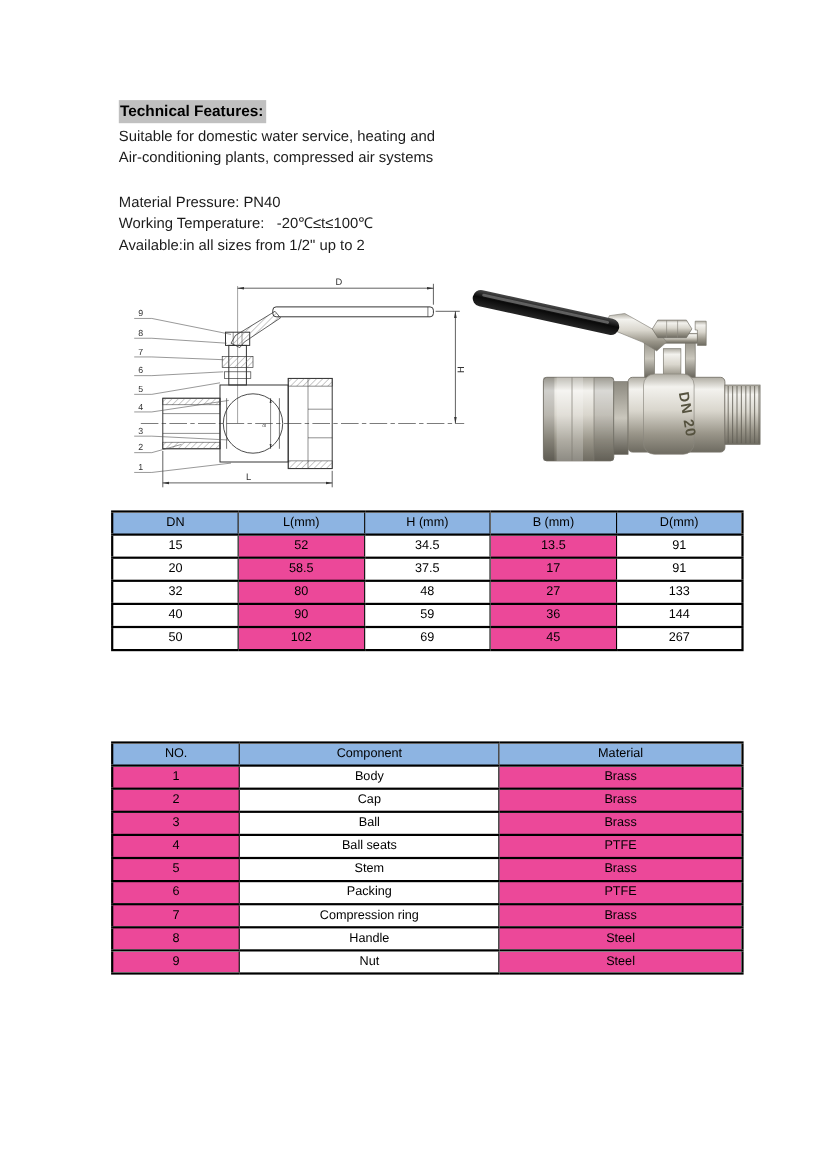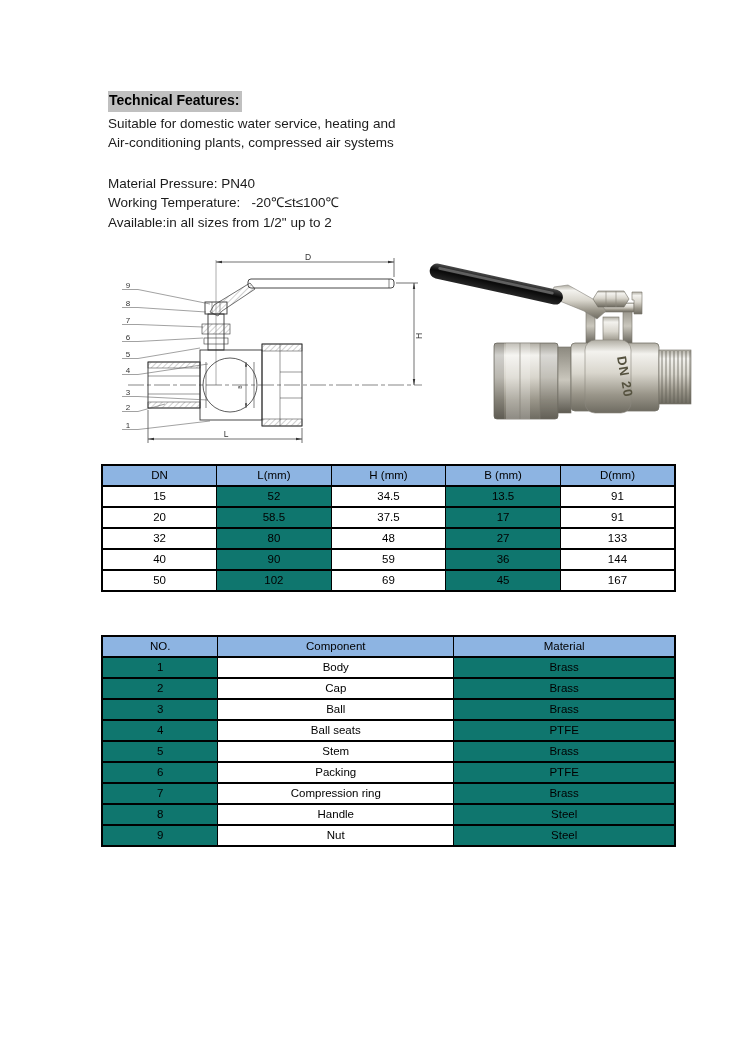--- a/index.html
+++ b/index.html
@@ -25,29 +25,29 @@
   svg { display:block; width:100%; height:100%; }
 
   
   table.datatbl {
     position:absolute; left:101px; width:575px;
     border-collapse:collapse; table-layout:fixed;
     font-size:11.5px; text-align:center; color:#000;
     border:2px solid #000;
   }
   #dim-table  { top:464px;padding-left:44px; }
-  #comp-table { top:635px; }
+  #comp-table { top:674px; }
   .datatbl th, .datatbl td {
     border-left:1px solid #000; border-right:1px solid #000;
     border-top:2px solid #000; border-bottom:2px solid #000;
     height:19px; line-height:19px; padding:0; font-weight:normal;
     overflow:hidden; white-space:nowrap;
   }
   .datatbl thead th { background:#8db4e2; }
-  .datatbl td.gray  { background:#0f766e; }
+  .datatbl td.gray  { background:#ec4899; }
 </style>
 </head>
 <body>
 
 <div class="page">
 
   <div class="intro">
     <span class="sec-title">Technical Features:</span>
     <div class="txt">Suitable for domestic water service, heating and</div>
     <div class="txt">Air-conditioning plants, compressed air systems</div>
@@ -280,21 +280,21 @@
         <td class="gray">90</td>
         <td>59</td>
         <td class="gray">36</td>
         <td>144</td>
       </tr>
       <tr>
         <td>50</td>
         <td class="gray">102</td>
         <td>69</td>
         <td class="gray">45</td>
-        <td>167</td>
+        <td>267</td>
       </tr>
     </tbody>
   </table>
 
   <table id="comp-table" class="datatbl">
     <colgroup>
         <col style="width:20.2%">
         <col style="width:41.2%">
         <col style="width:38.6%">
       </colgroup>

